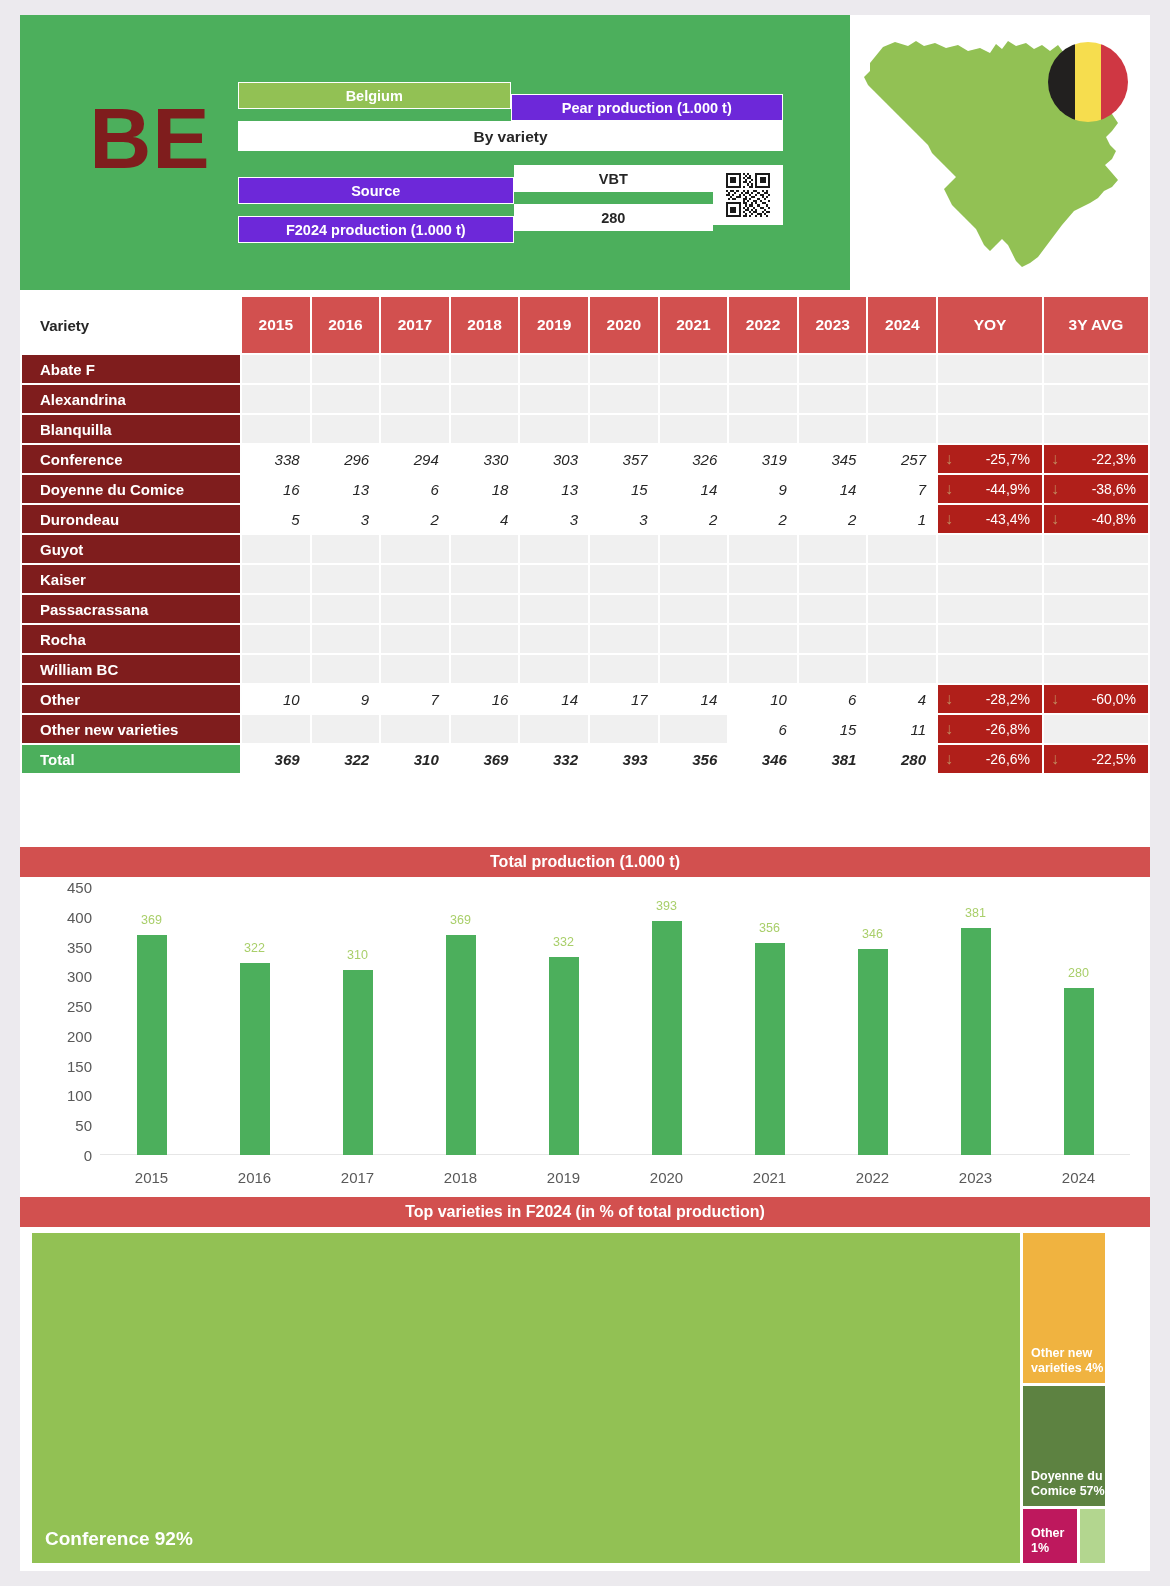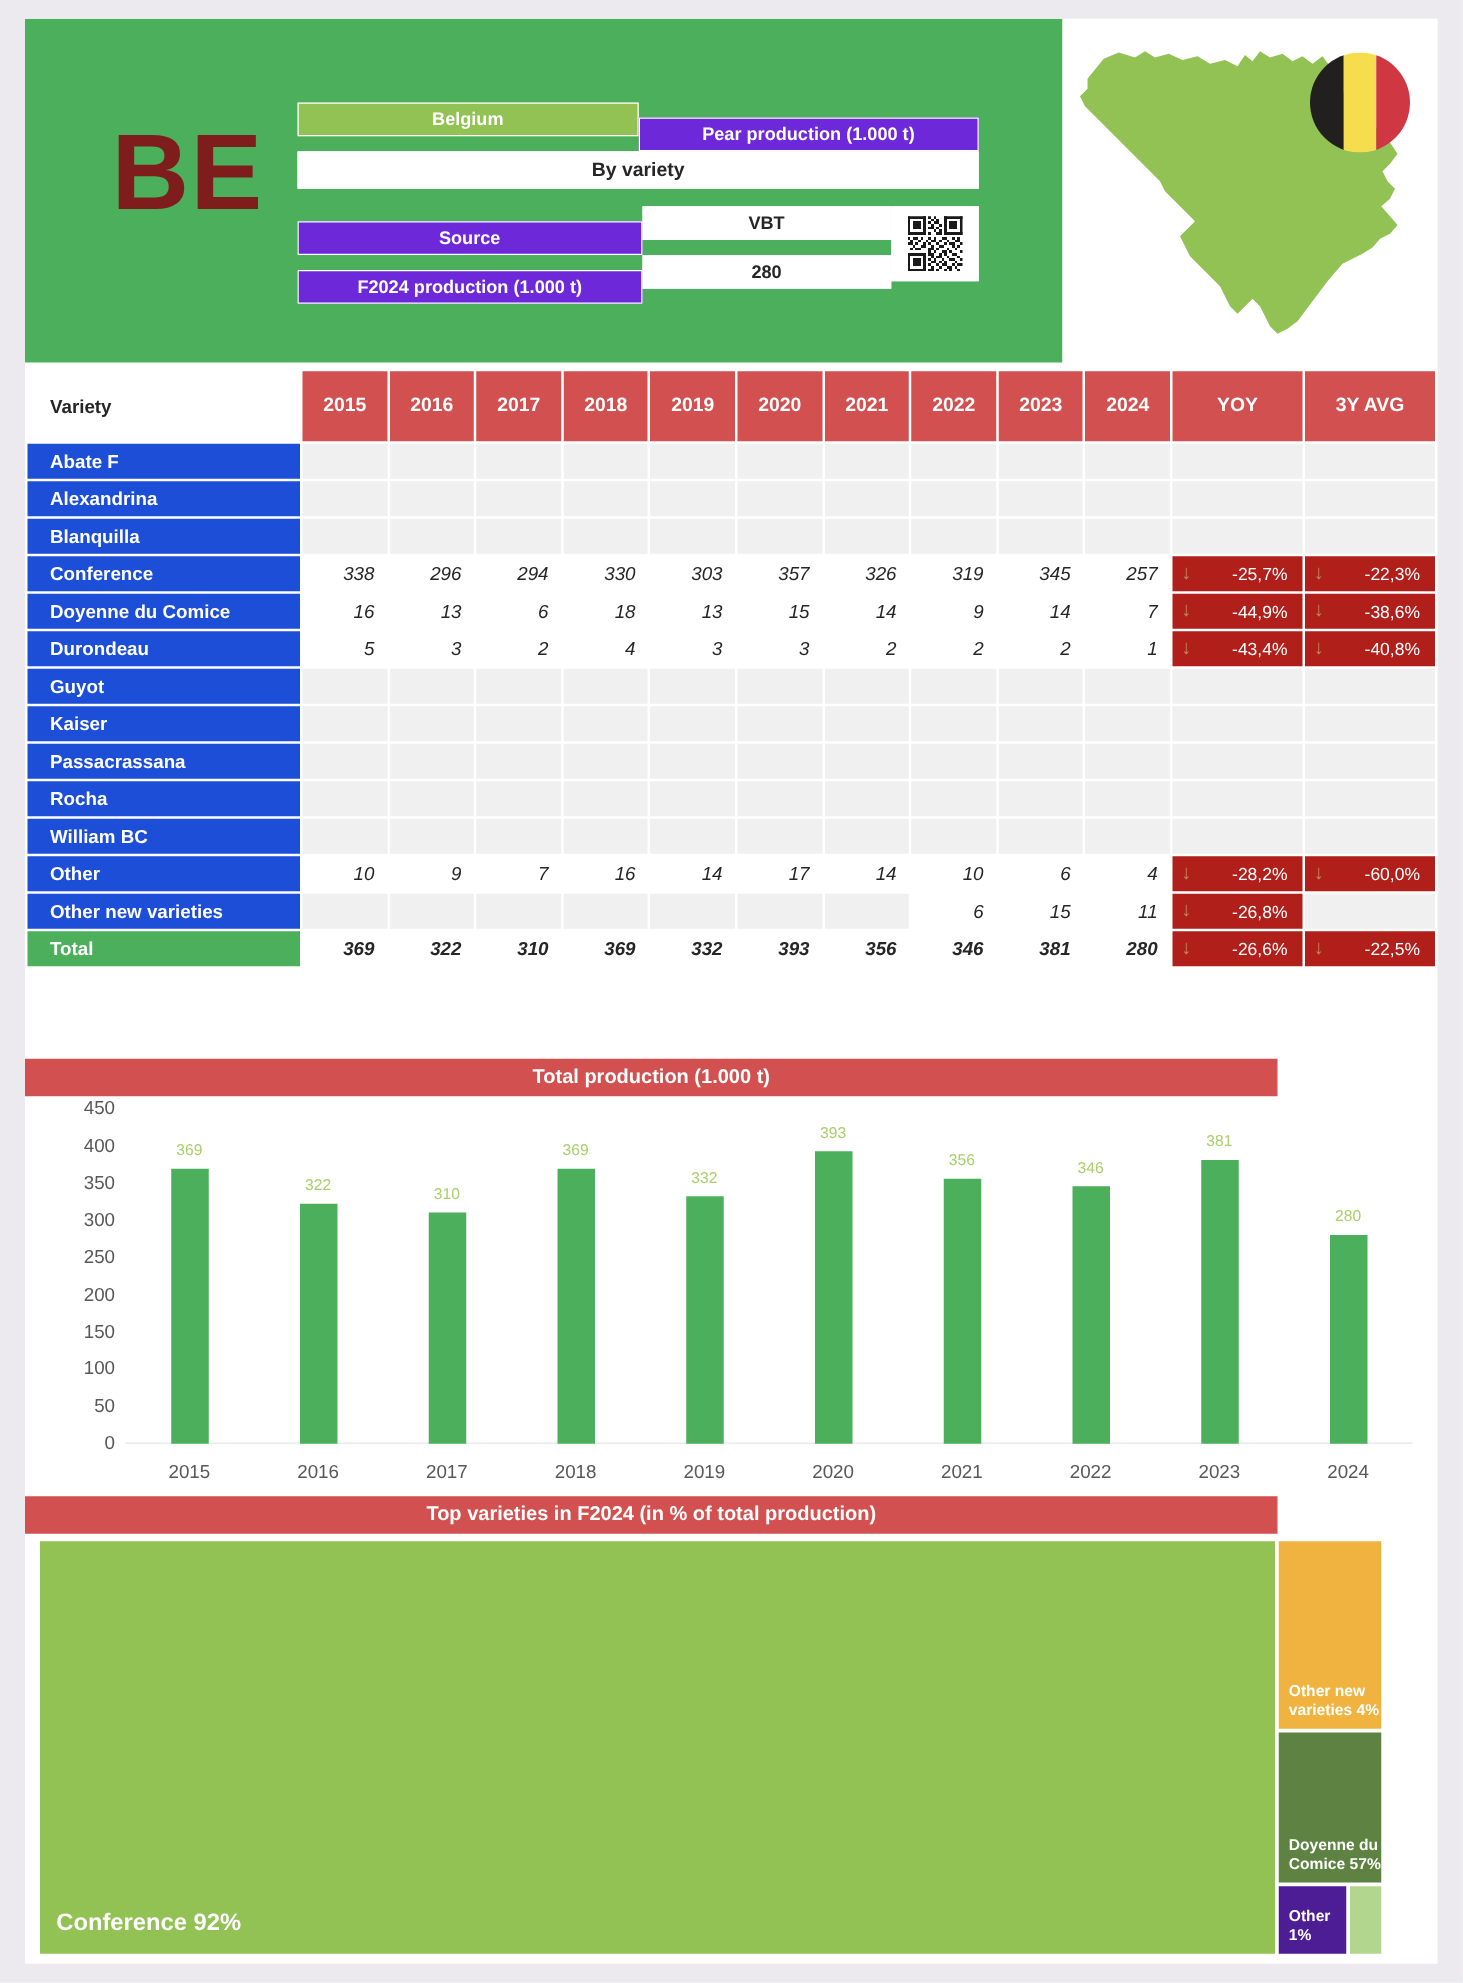--- a/index.html
+++ b/index.html
@@ -103,21 +103,21 @@
     padding-left: 18px;
     height: 56px;
   }
   th.th-year {
     background: #d2504f; color: #ffffff;
     font-weight: 700; text-align: center;
     height: 56px;
     font-size: 15.5px;
   }
   td.varname {
-    background: #1d4ed8; color: #ffffff;
+    background: #7f1d1d; color: #ffffff;
     font-weight: 700; text-align: left;
     padding-left: 18px;
     font-size: 15px;
   }
   td.varname.total { background: #4caf5c; }
   td.num {
     background: #ffffff; color: #262626;
     text-align: right; padding-right: 10px; font-style: italic;
   }
   td.num.bold { font-weight: 700; }
@@ -130,21 +130,21 @@
   }
   td.pct .arrow {
     position: absolute; left: 7px; top: 50%;
     transform: translateY(-50%);
     color: #c08a5e; font-size: 16px; line-height: 1;
   }
 
   
   .title-bar {
     position: absolute; left: 0;
-    width: 1002px; height: 30px;
+    width: 1130px; height: 30px;
     background: #d2504f; color: #ffffff;
     font-size: 16px; font-weight: 700;
     text-align: center; line-height: 30px;
   }
   #bar-title { top: 832px; }
   #tree-title { top: 1182px; }
 
   
   .chartbox {
     position: absolute; left: 12px; top: 864px;
@@ -661,19 +661,19 @@
         <span class="lbl">Conference 92%</span>
       </div>
       <div class="tile" style="left: 991px; top: 0px; width: 82px; height: 150px; background: rgb(240, 179, 64);">
         <span class="lbl">Other new
 varieties 4%</span>
       </div>
       <div class="tile" style="left: 991px; top: 153px; width: 82px; height: 120px; background: rgb(93, 130, 65);">
         <span class="lbl">Doyenne du
 Comice 57%</span>
       </div>
-      <div class="tile" style="left: 991px; top: 276px; width: 54px; height: 54px; background: #4c1d95;">
+      <div class="tile" style="left: 991px; top: 276px; width: 54px; height: 54px; background: #be185d;">
         <span class="lbl">Other 1%</span>
       </div>
       <div class="tile" style="left: 1048px; top: 276px; width: 25px; height: 54px; background: rgb(179, 214, 143);"></div>
     </div>
 
 </div>
 
 </body></html>

